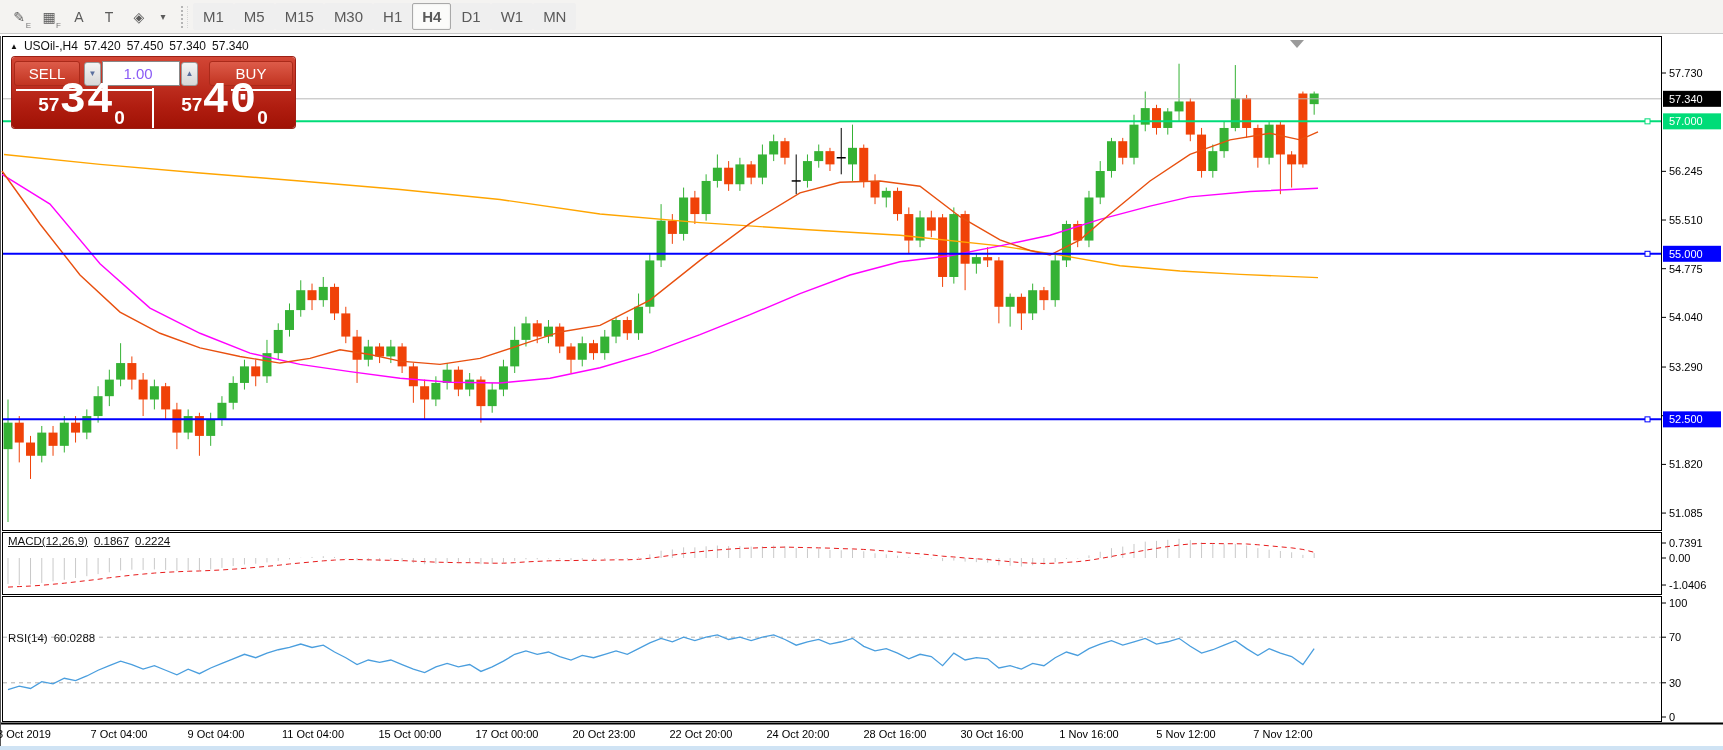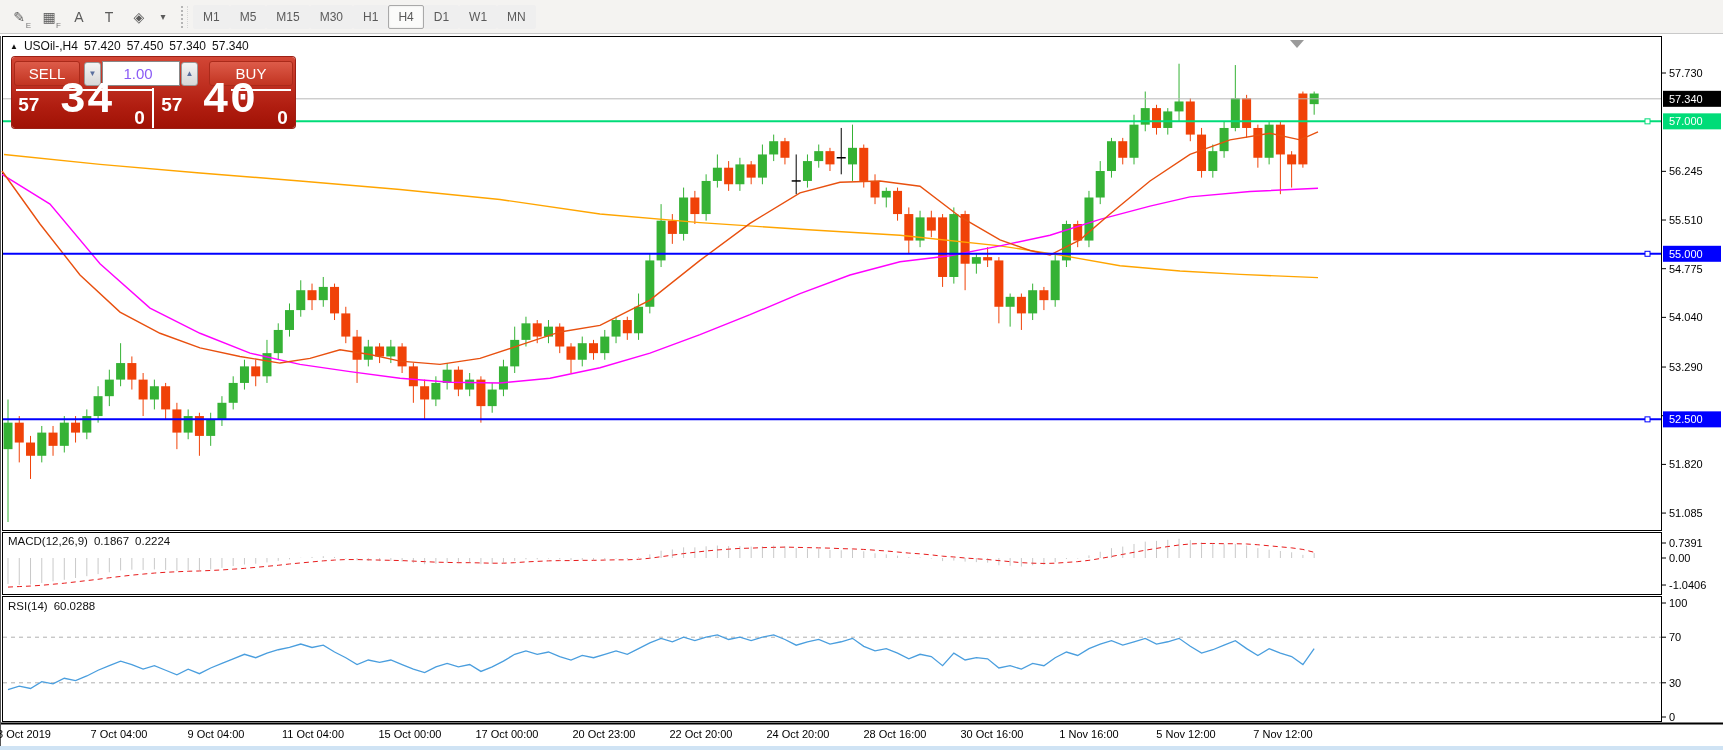--- a/index.html
+++ b/index.html
@@ -7,47 +7,47 @@
   .stage{position:relative;width:1723px;height:750px;background:#fff;overflow:hidden;
          font-family:"Liberation Sans",sans-serif;}
   
   .toolbar{position:absolute;left:0;top:0;width:1723px;height:34px;background:#f4f3f1;
            border-bottom:1px solid #c9c9c9;display:flex;align-items:center;padding-left:4px;}
   .tbtn{position:relative;width:26px;height:26px;margin:0 2px;display:inline-flex;align-items:center;
         justify-content:center;color:#5a5a5a;font-size:14px;border-radius:2px;}
   .tbtn .sub{position:absolute;right:1px;bottom:0;font-size:8px;color:#777;}
   .caret{width:14px;font-size:10px;color:#5a5a5a;margin-right:6px;}
   .grip{width:7px;height:22px;margin:0 5px;border-left:2px dotted #b5b5b5;border-right:1px dotted #d5d5d5;}
-  .tf{padding:4px 9px;font-size:12px;color:#5a5a5a;border:1px solid transparent;border-radius:2px;}
-  .tf.active{background:#fbfbfa;border:1px solid #a9a9a9;box-shadow:inset 0 0 2px #ddd;}
+  .tf{padding:4px 9px;font-size:15px;color:#5a5a5a;border:1px solid transparent;border-radius:2px;}
+  .tf.active{background:#fbfbfa;border:1px solid #a9a9a9;box-shadow:inset 0 0 2px #ddd;font-weight:bold;}
   
   .quote{position:absolute;left:10px;top:39px;font-size:12px;color:#111;display:flex;gap:6px;align-items:center;z-index:3;}
   .quote .tri{font-size:8px;}
   .ind-label{position:absolute;left:8px;font-size:11.5px;color:#111;z-index:3;display:flex;gap:6px;}
-  .macd-label{top:535px;}
-  .rsi-label{top:600px;}
+  .macd-label{top:535px;text-decoration:underline;}
+  .rsi-label{top:632px;}
   .annotation{position:absolute;left:1212px;top:288px;font-size:42px;font-weight:bold;z-index:3;
               letter-spacing:1px;white-space:nowrap;}
   
   .ocp{position:absolute;left:12px;top:57px;width:283px;height:71px;z-index:4;border-radius:3px;
        background:linear-gradient(#d24635,#b01d10 70%,#a01205);box-shadow:0 0 0 1px #9c2015;}
   .ocp-row{position:absolute;left:2px;top:3px;right:2px;height:27px;display:flex;align-items:center;}
   .ocp-btn{height:25px;color:#fff;font-size:15px;display:flex;align-items:center;justify-content:center;
            background:linear-gradient(#dd5b49,#c23421);border:1px solid #aa2a1a;border-radius:3px;}
   .sellb{width:66px;margin-right:4px;}
   .buyb{width:84px;margin-left:11px;}
   .spin{width:17px;height:24px;background:linear-gradient(#f4f4f4,#d7d7d7);border:1px solid #999;
         border-radius:3px;display:flex;align-items:center;justify-content:center;font-size:8px;color:#5a6f9e;}
   .vol{flex:1;height:25px;background:#fff;border:1px solid #888;font-size:15px;color:#8b5cf6;
        text-align:center;padding:0 6px 0 0;line-height:23px;margin:0 1px;}
   .ocp-underline{position:absolute;top:32px;height:2px;background:#fff;}
   .u-left{left:4px;width:138px;}
   .u-right{left:219px;width:60px;}
   .bigprice{position:absolute;top:33px;height:30px;color:#fff;display:flex;align-items:flex-end;
-            justify-content:center;font-weight:bold;gap:20px;}
+            justify-content:center;font-weight:bold;}
   .bp-sell{left:0;width:139px;}
   .bp-buy{left:142px;width:141px;}
   .gapline{position:absolute;left:140px;top:31px;width:2px;height:40px;background:#fff;}
   .bp-small{font-size:19px;line-height:30px;}
   .bp-big{font-size:44px;line-height:40px;letter-spacing:1px;font-family:Liberation Mono, monospace;}
   .bp-sup{font-size:19px;line-height:56px;align-self:flex-start;}
   
   .statusstrip{position:absolute;left:0;bottom:0;width:1723px;height:4px;background:#cfe3f4;}
   svg text{font-family:"Liberation Sans",sans-serif;}
 </style>

